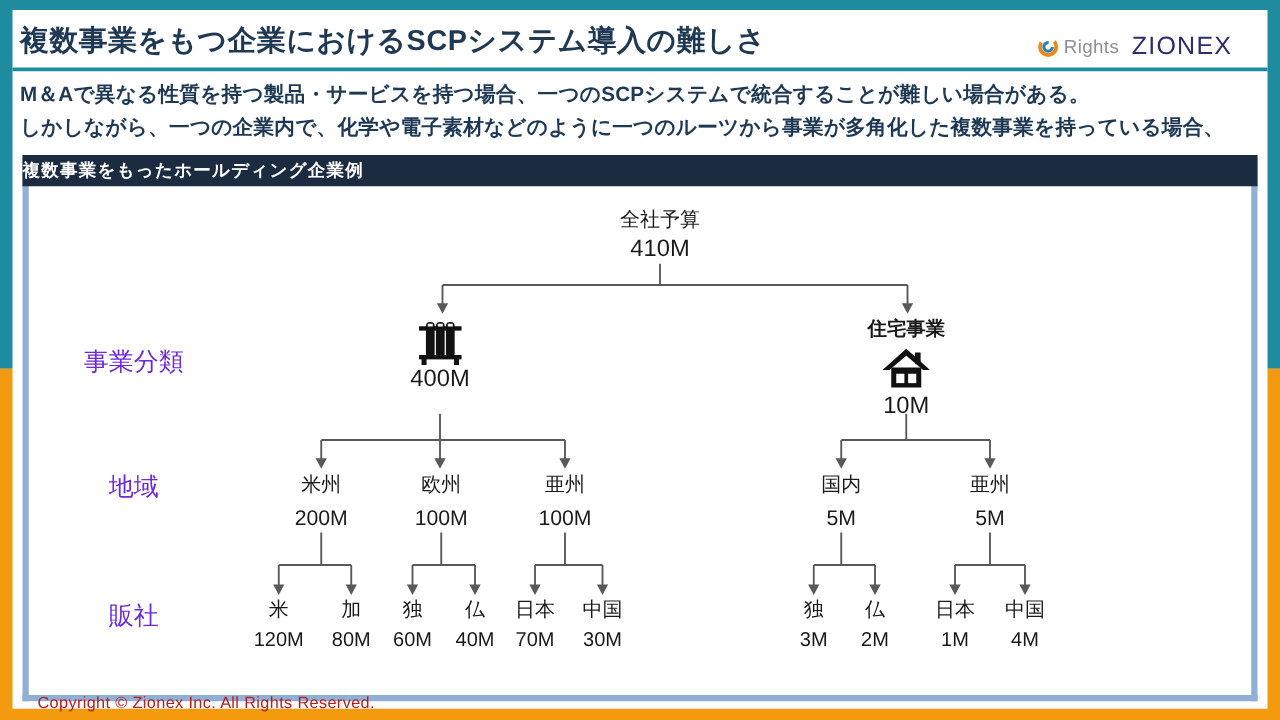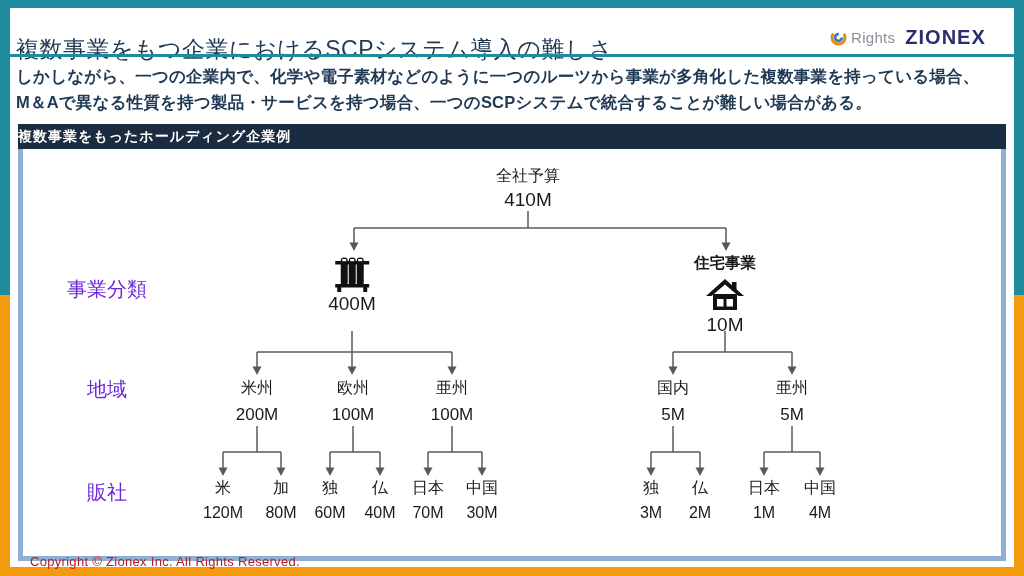--- a/index.html
+++ b/index.html
@@ -12,27 +12,27 @@
   .abs{position:absolute;}
   
   .frame-top{left:0;top:0;width:1024px;height:8px;background:#1E8C9E;}
   .frame-left-teal{left:0;top:8px;width:10px;height:287px;background:#1E8C9E;}
   .frame-left-orange{left:0;top:295px;width:10px;height:281px;background:#F39A0E;}
   .frame-right-teal{left:1014px;top:8px;width:10px;height:287px;background:#1E8C9E;}
   .frame-right-orange{left:1014px;top:295px;width:10px;height:281px;background:#F39A0E;}
   .frame-bottom{left:0;top:567px;width:1024px;height:9px;background:#F39A0E;}
   
   .title{
-    left:16px;top:34px;width:800px;
-    font-size:23px;font-weight:normal;color:#1F3954;letter-spacing:.5px;
+    left:16px;top:17px;width:800px;
+    font-size:23px;font-weight:bold;color:#1F3954;letter-spacing:.5px;
   }
   .logos{left:830px;top:24px;width:180px;height:26px;display:flex;align-items:center;gap:10px;}
   .plannel{display:flex;align-items:center;gap:4px;}
   .plannel-text{font-size:15px;color:#8A9097;font-weight:500;letter-spacing:.3px;}
-  .zionex-text{font-size:20px;color:#2B2E6E;font-weight:700;letter-spacing:1px;}
+  .zionex-text{font-size:20px;color:#2B2E6E;font-weight:400;letter-spacing:1px;}
   .title-divider{left:10px;top:54px;width:1004px;height:3px;background:#1E8C9E;}
   
   .intro{left:16px;top:63px;width:995px;font-size:16.5px;font-weight:bold;color:#1F3954;line-height:26px;letter-spacing:.2px;}
   
   .panel{left:18px;top:124px;width:988px;height:437px;box-sizing:border-box;
     border:5px solid #8FB0D4;border-top:none;background:#ffffff;}
   .panel-header{left:18px;top:124px;width:988px;height:25px;background:#1B2B40;
     color:#ffffff;font-size:14px;font-weight:bold;text-align:left;line-height:25px;letter-spacing:1px;}
   
   .node{position:absolute;transform:translateX(-50%);text-align:center;color:#1a1a1a;white-space:nowrap;}
@@ -68,22 +68,22 @@
       <circle cx="8.5" cy="8.5" r="6.5" fill="none" stroke="#E98A15" stroke-width="3" stroke-dasharray="30 12" stroke-dashoffset="6"></circle>
       <circle cx="8.5" cy="8.5" r="3.4" fill="none" stroke="#2C7FB8" stroke-width="2.6" stroke-dasharray="16 6"></circle>
     </svg>
     <span class="plannel-text">Rights</span>
   </span>
   <span class="zionex-text">ZIONEX</span>
 </div>
 <div class="abs title-divider"></div>
 
 <div class="abs intro">
+  <div>M＆Aで異なる性質を持つ製品・サービスを持つ場合、一つのSCPシステムで統合することが難しい場合がある。</div>
   <div>しかしながら、一つの企業内で、化学や電子素材などのように一つのルーツから事業が多角化した複数事業を持っている場合、</div>
-  <div>M＆Aで異なる性質を持つ製品・サービスを持つ場合、一つのSCPシステムで統合することが難しい場合がある。</div>
 </div>
 
 <div class="abs panel"></div>
 <div class="abs panel-header">複数事業をもったホールディング企業例</div>
 
 <svg class="abs connector-svg" viewBox="0 0 1024 576">
   <path fill="none" stroke="#58595B" stroke-width="1.5" d="
     M528 211 L528 228 M354 228 L726 228 M354 228 L354 244 M726 228 L726 244
     M352 331 L352 352 M257 352 L452 352 M257 352 L257 368 M352 352 L352 368 M452 352 L452 368
     M725 331 L725 352 M673 352 L792 352 M673 352 L673 368 M792 352 L792 368

